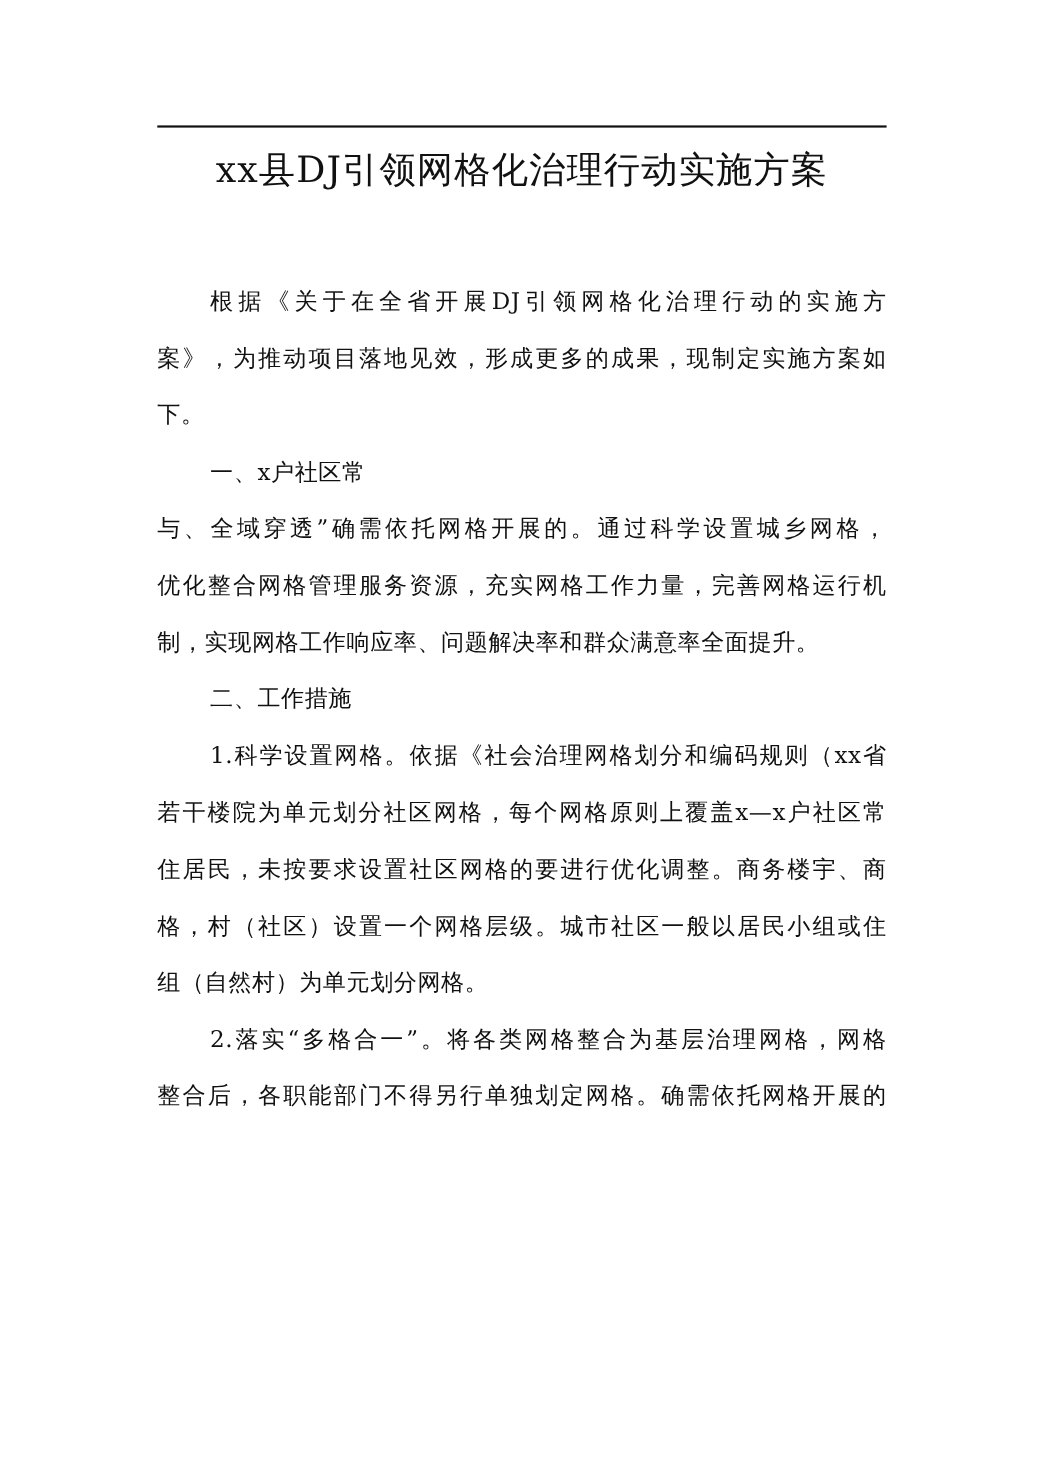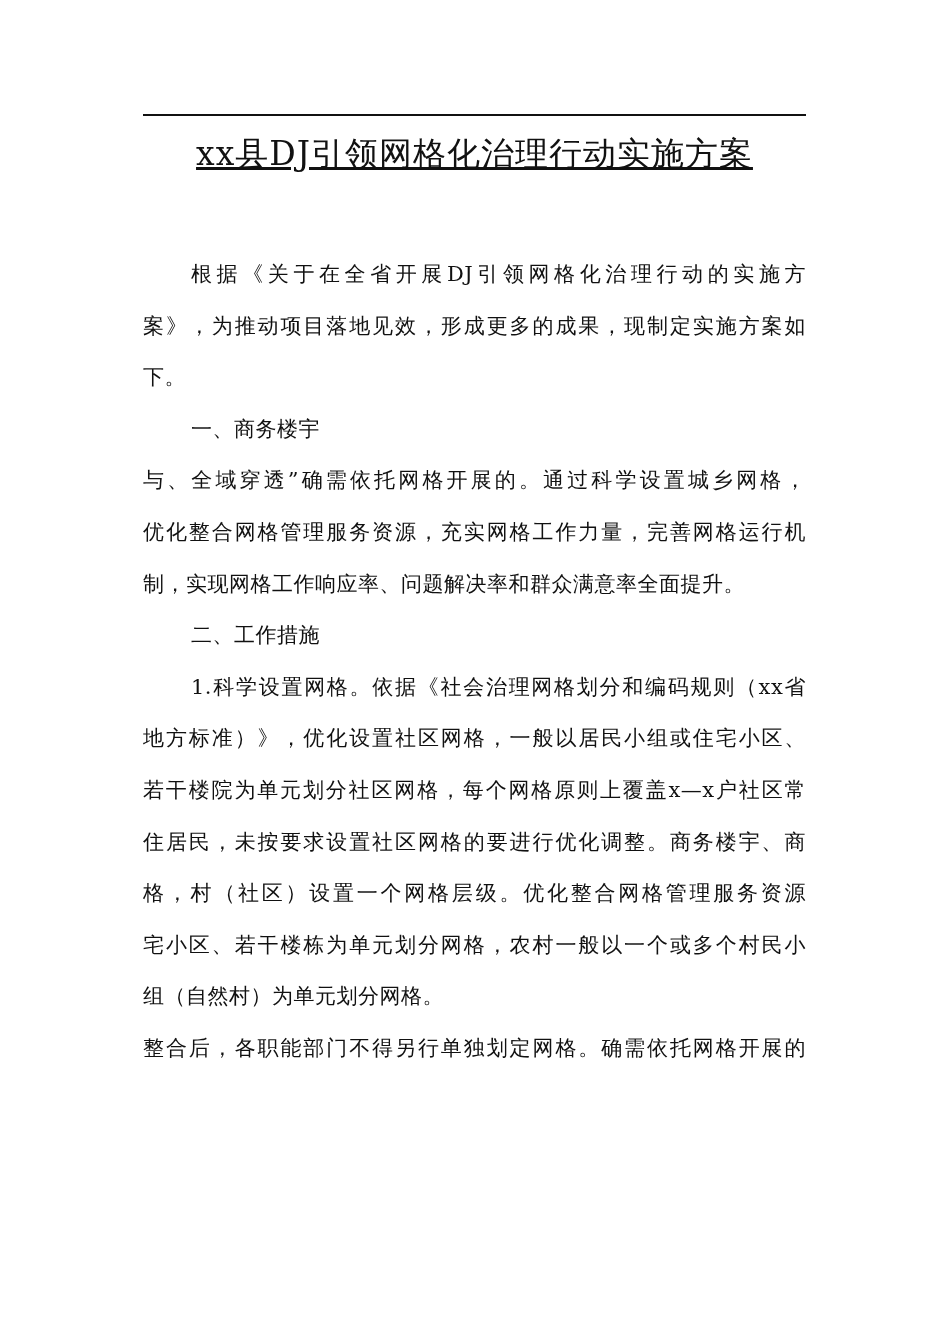--- a/index.html
+++ b/index.html
@@ -34,21 +34,20 @@
       left: 143px;
       top: 130px;
       width: 663px;
       text-align: center;
       font-size: 33px;
       line-height: 48px;
       letter-spacing: 1px;
       margin: 0;
       font-weight: normal;
       white-space: nowrap;
-      text-decoration: underline;
     }
     .body-text {
       position: absolute;
       left: 143px;
       top: 249px;
       width: 663px;
     }
     .line {
       height: 51.6px;
       line-height: 51.6px;
@@ -73,31 +72,30 @@
   <div class="header-rule"></div>
 
   <h1 class="doc-title">xx县DJ引领网格化治理行动实施方案</h1>
 
   <div class="body-text">
 
     <div class="line indent">根据《关于在全省开展DJ引领网格化治理行动的实施方</div>
     <div class="line">案》，为推动项目落地见效，形成更多的成果，现制定实施方案如</div>
     <div class="line last">下。</div>
 
-    <div class="line indent last">一、商务楼宇</div>
+    <div class="line indent last">一、x户社区常</div>
 
     <div class="line">与、全域穿透”确需依托网格开展的。通过科学设置城乡网格，</div>
     <div class="line">优化整合网格管理服务资源，充实网格工作力量，完善网格运行机</div>
     <div class="line last">制，实现网格工作响应率、问题解决率和群众满意率全面提升。</div>
 
     <div class="line indent last">二、工作措施</div>
 
     <div class="line indent">1.科学设置网格。依据《社会治理网格划分和编码规则（xx省</div>
-    <div class="line">地方标准）》，优化设置社区网格，一般以居民小组或住宅小区、</div>
     <div class="line">若干楼院为单元划分社区网格，每个网格原则上覆盖x—x户社区常</div>
     <div class="line">住居民，未按要求设置社区网格的要进行优化调整。商务楼宇、商</div>
-    <div class="line">格，村（社区）设置一个网格层级。优化整合网格管理服务资源</div>
-    <div class="line">宅小区、若干楼栋为单元划分网格，农村一般以一个或多个村民小</div>
+    <div class="line">格，村（社区）设置一个网格层级。城市社区一般以居民小组或住</div>
     <div class="line last">组（自然村）为单元划分网格。</div>
 
+    <div class="line indent">2.落实“多格合一”。将各类网格整合为基层治理网格，网格</div>
     <div class="line">整合后，各职能部门不得另行单独划定网格。确需依托网格开展的</div>
   </div>
 </div>
 
 </body></html>

